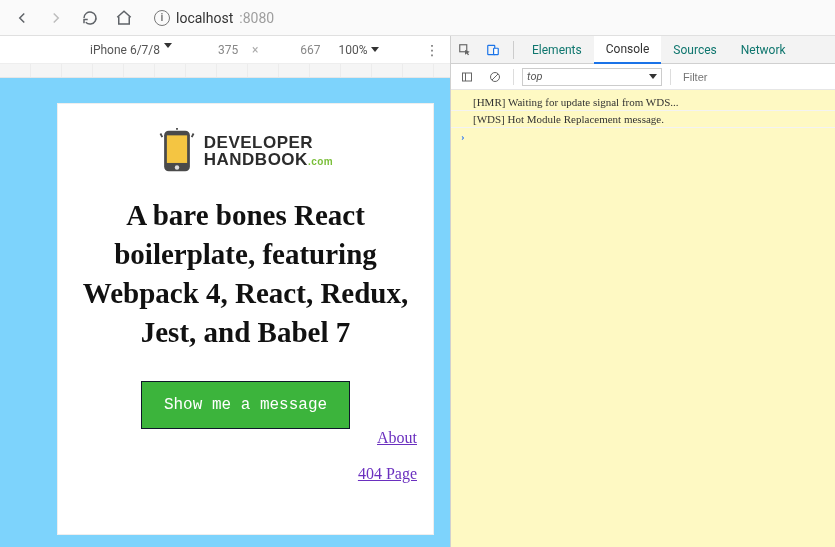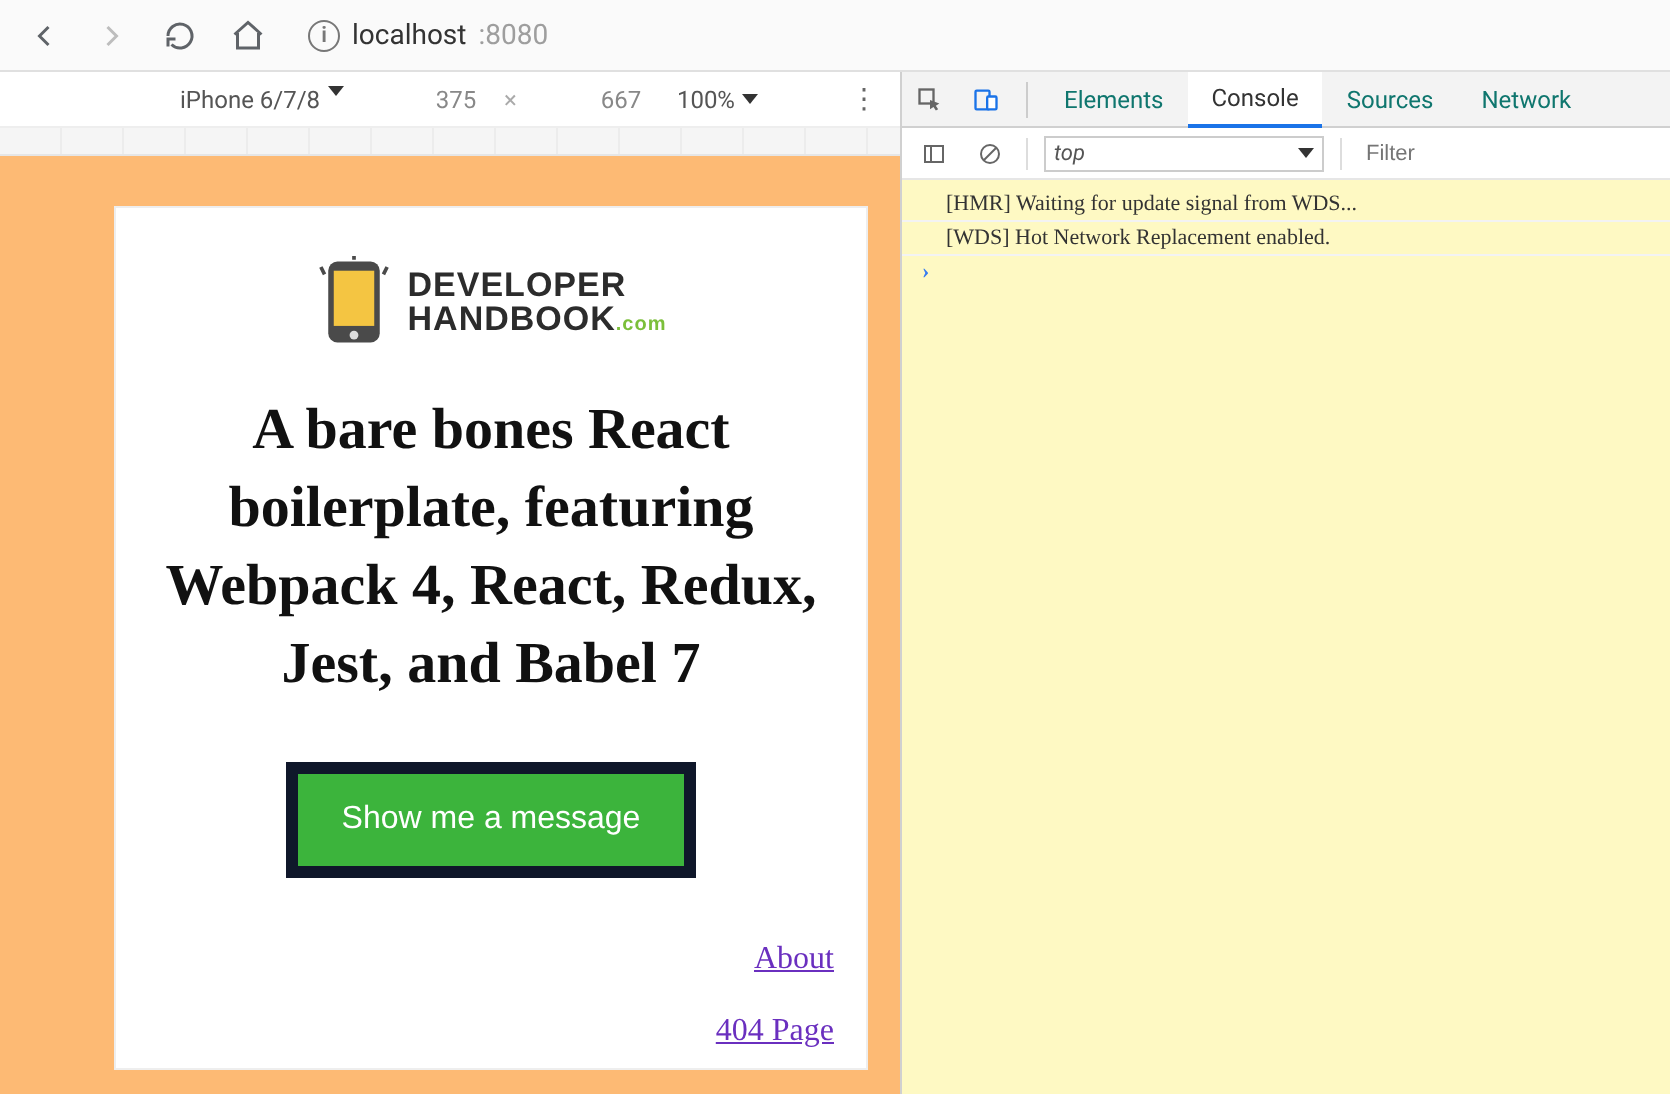--- a/index.html
+++ b/index.html
@@ -21,33 +21,33 @@
   .device-toolbar { height:28px; display:flex; align-items:center; gap:10px; padding:0 10px; font-size:12px; color:#555; border-bottom:1px solid #eee; background:#fff; }
   .device-select { display:flex; align-items:flex-start; gap:4px; cursor:pointer; margin-left:80px;}
   .caret-down { width:0; height:0; border-left:4px solid transparent; border-right:4px solid transparent; border-top:5px solid #333; }
   .dims { display:flex; align-items:center; gap:6px; color:#888; }
   .dim-box { width:36px; text-align:center;margin-left:28px; }
   .dim-x { color:#aaa; }
   .zoom-select { display:flex; align-items:center; gap:4px; cursor:pointer; }
   .device-toolbar .spacer { flex:1; }
   .menu-dots { width:16px; text-align:center; cursor:pointer; color:#666; font-size:14px; }
   
-  .viewport-area { flex:1; background:#fdba74; position:relative; }
+  .viewport-area { flex:1; background:#7dd3fc; position:relative; }
   .rulers { height:14px; background:repeating-linear-gradient(90deg,#f5f5f5 0,#f5f5f5 30px,#ececec 30px,#ececec 31px); border-bottom:1px solid #e6e6e6; }
   .device-frame { position:absolute; top:40px; left:58px; width:375px; height:430px; background:#fff; box-shadow:0 0 0 1px #eee; overflow:hidden; }
   .page { padding:24px 16px 0 16px; text-align:center; font-family: Georgia, 'Times New Roman', serif; }
   .logo { display:flex; align-items:center; justify-content:center; gap:8px; margin-bottom:22px; }
   .logo-phone { width:38px; height:46px; position:relative; }
   .logo-phone svg { width:100%; height:100%; }
   .logo-text { text-align:left; font-family: Arial, sans-serif; font-weight:900; letter-spacing:0.5px; color:#2c2c2c; line-height:1.0; }
   .logo-text .l1 { font-size:17px; }
   .logo-text .l2 { font-size:17px; }
   .logo-text .l2 .com { color:#7bbf3a; font-size:10px; font-weight:700; }
   .headline { font-family: Georgia, 'Times New Roman', serif; font-size:29px; line-height:1.35; color:#111; font-weight:700; padding:0 6px; }
-  .cta { margin:28px auto 32px auto; background:#3cb43c; border:6px solid #0f172a; color:#fff; font-size:16px; padding:14px 22px; cursor:pointer; font-family: Liberation Sans, sans-serif; }
+  .cta { margin:28px auto 0 auto; background:#3cb43c; border:1px solid #0f172a; color:#fff; font-size:16px; padding:14px 22px; cursor:pointer; font-family: Liberation Mono, monospace; }
   .links { display:flex; flex-direction:column; gap:18px; align-items:flex-end; }
   .links a { color:#6a2fbf; text-decoration:underline; font-family: Georgia, serif; font-size:16px; cursor:pointer; }
   
   .dt-tabs { height:28px; display:flex; align-items:center; gap:0; border-bottom:1px solid #d0d0d0; background:#f3f3f3; font-size:12px; color:#555; }
   .dt-iconbtn { width:28px; height:28px; display:flex; align-items:center; justify-content:center; cursor:pointer; color:#666; }
   .dt-iconbtn.active { color:#1a73e8; }
   .dt-tab { padding:0 12px; height:28px; display:flex; align-items:center; cursor:pointer; color:#0f766e; }
   .dt-tab.active { color:#333; border-bottom:2px solid #1a73e8; background:#fff; }
   .dt-subbar { height:26px; display:flex; align-items:center; gap:8px; padding:0 6px; border-bottom:1px solid #e6e6e6; font-size:12px; color:#555; }
   .dt-subbar .sep { width:1px; height:16px; background:#ddd; }
@@ -176,17 +176,17 @@
       <div class="sep"></div>
       <div class="context-select">
         <span>top</span>
         <span class="caret-down"></span>
       </div>
       <div class="sep"></div>
       <input class="filter-input" placeholder="Filter" style="">
     </div>
     <div class="console-body">
       <div class="console-line">[HMR] Waiting for update signal from WDS...</div>
-      <div class="console-line">[WDS] Hot Network Replacement enabled.</div>
+      <div class="console-line">[WDS] Hot Module Replacement message.</div>
       <div class="console-prompt">›</div>
     </div>
   </div>
 </div>
 
 </body></html>

